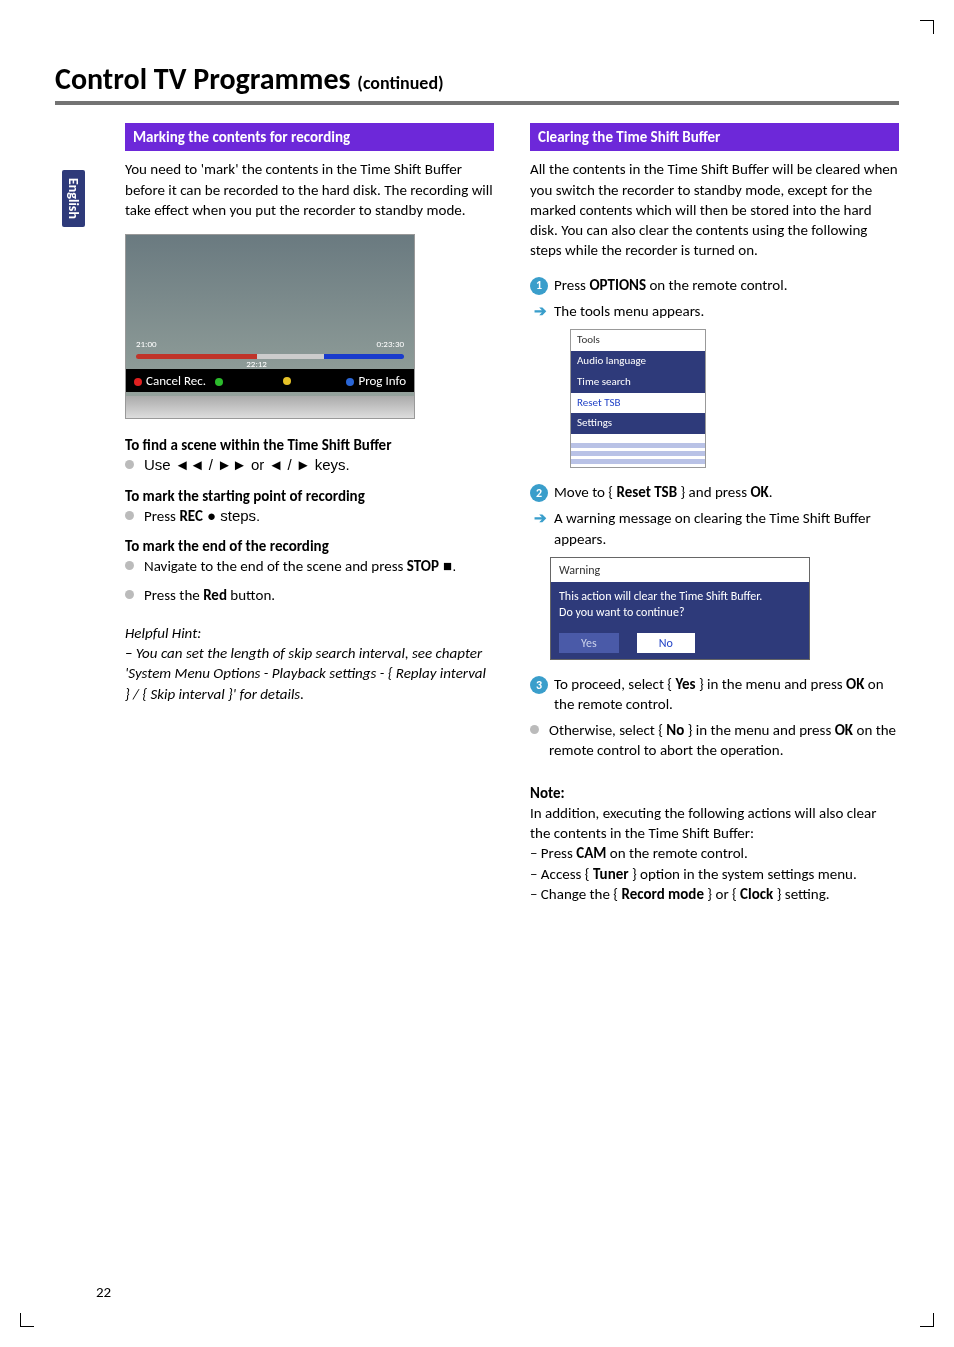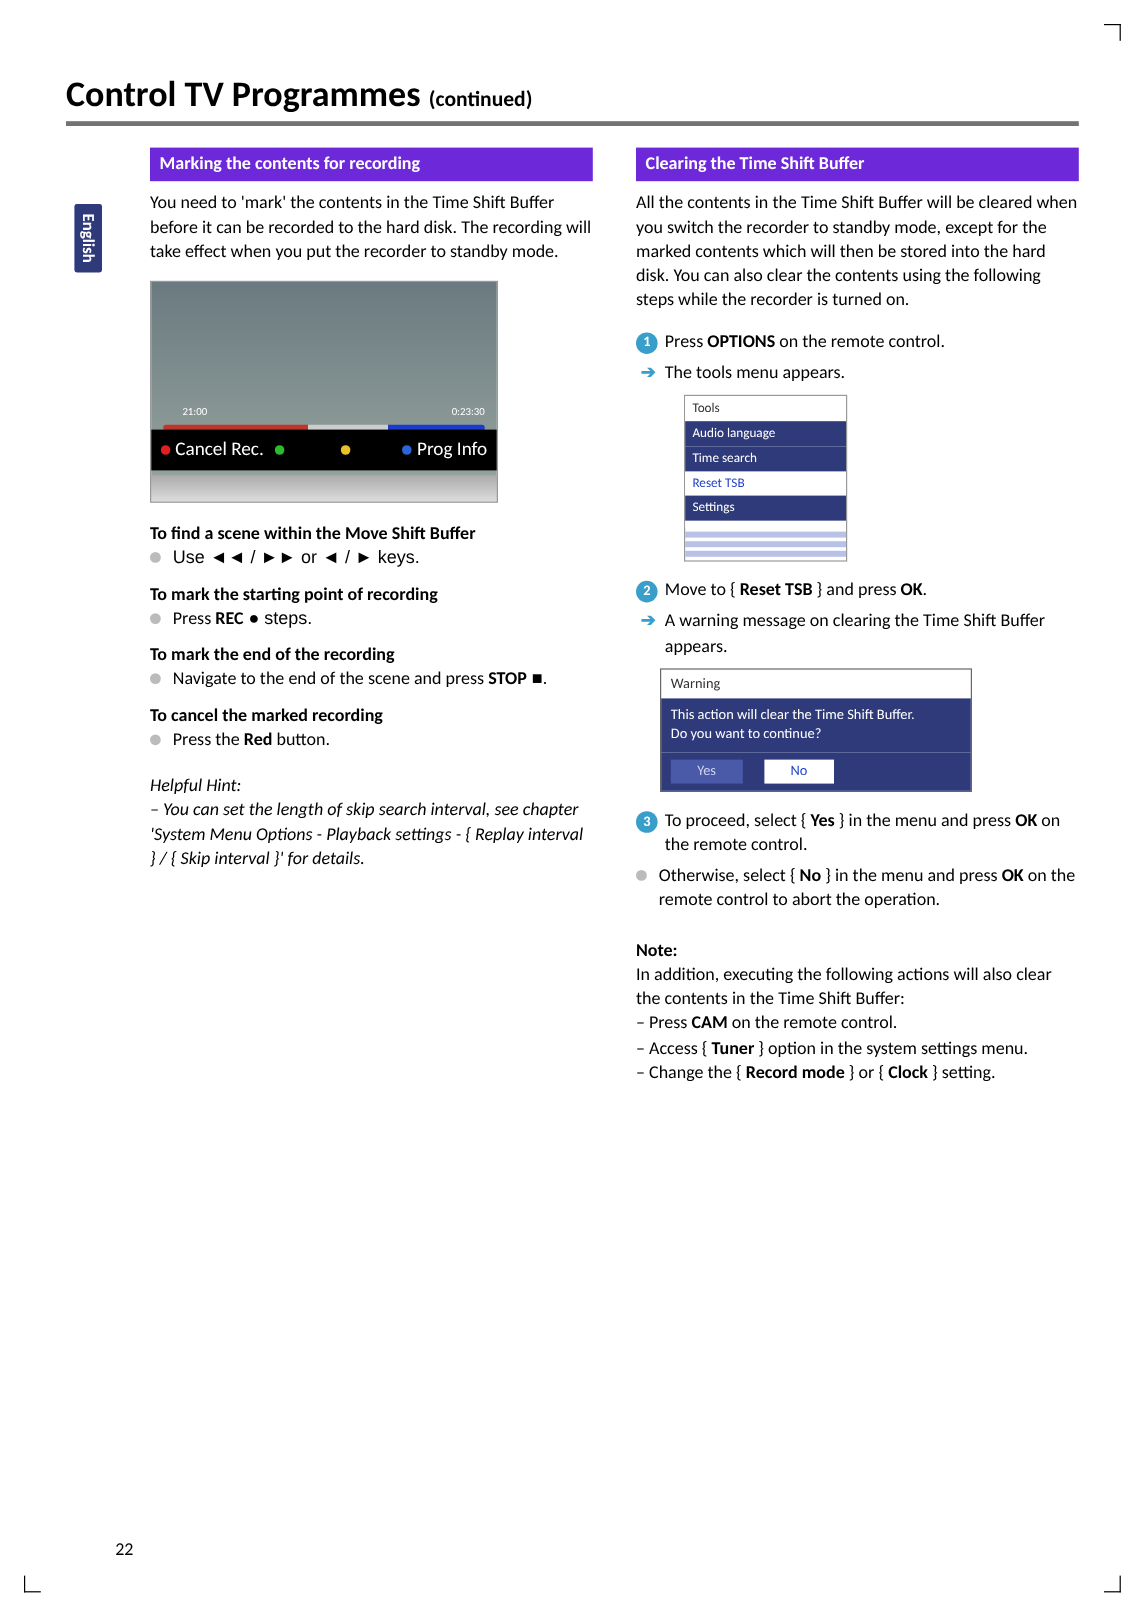--- a/index.html
+++ b/index.html
@@ -68,37 +68,37 @@
   .arrow-line::before {
     content: "➔"; position: absolute; left: 4px; top: 0;
     color: #3a9ecb; font-weight: bold;
   }
   .screenshot1 {
     width: 290px; height: 185px; border: 1px solid #999;
     margin: 10px 0 16px 0; background: linear-gradient(#6a7a80,#9aa7a0);
     position: relative; overflow: hidden;
   }
   .screenshot1 .bar {
-    position: absolute; bottom: 26px; left: 0; right: 0; height: 34px;
-    background: #000; color: #fff; font-size: 16px; display: flex;
+    position: absolute; bottom: 26px; left: 0; right: 0; height: 23px;
+    background: #000; color: #fff; font-size: 13px; display: flex;
     align-items: center; justify-content: space-between; padding: 0 8px;
   }
   .dot-red { width:8px;height:8px;border-radius:50%;background:#e02020;display:inline-block;margin-right:4px;vertical-align:middle;}
   .dot-green { width:8px;height:8px;border-radius:50%;background:#2cbb2c;display:inline-block;margin-right:4px;vertical-align:middle;}
   .dot-yellow { width:8px;height:8px;border-radius:50%;background:#e6c228;display:inline-block;vertical-align:middle;}
   .dot-blue { width:8px;height:8px;border-radius:50%;background:#2a66d6;display:inline-block;margin-right:4px;vertical-align:middle;}
   .screenshot1 .timeline {
     position:absolute; bottom:52px; left:10px; right:10px; height:18px;
   }
   .screenshot1 .timeline .track {
     position:absolute; top:6px; left:0; right:0; height:5px;
     background:linear-gradient(to right,#c0342a 0 45%, #ccc 45% 70%, #1a3bcc 70% 100%);
     border-radius:3px;
   }
-  .screenshot1 .timeline .lbl-l { position:absolute; left:16px; top:-10px; font-size:9px; color:#fff;text-align:right;}
+  .screenshot1 .timeline .lbl-l { position:absolute; left:0; top:-10px; font-size:9px; color:#fff;text-align:right;}
   .screenshot1 .timeline .lbl-r { position:absolute; right:0; top:-10px; font-size:9px; color:#fff;}
   .screenshot1 .timeline .lbl-c { position:absolute; left:45%; top:10px; font-size:9px; color:#fff; transform:translateX(-50%);}
   .screenshot1 .glare { position:absolute; bottom:0; left:0; right:0; height:22px; background:linear-gradient(#aaa,#ddd);}
   .hint-label { font-style: italic; }
   .hint-body { font-style: italic; }
   .tools-box {
     width: 136px; margin: 8px auto 14px 40px; font-size: 11px;
     border: 1px solid #999; background: #fff;
   }
   .tools-box .tb-title { background:#fff; color:#333; padding:3px 6px; font-weight:normal;}
@@ -153,21 +153,21 @@
             <span class="dot-green" style="margin-left:6px;"></span>
           </span>
           <span class="dot-yellow"></span>
           <span>
             <span class="dot-blue"></span><span>Prog Info</span>
           </span>
         </div>
         <div class="glare"></div>
       </div>
 
-      <div class="subhead">To find a scene within the Move Shift Buffer</div>
+      <div class="subhead">To find a scene within the Time Shift Buffer</div>
       <div class="bullet-row">
         <span class="bullet-dot"></span>
         <span class="sym">Use ◄◄ / ►► or ◄ / ► keys.</span>
       </div>
 
       <div class="subhead">To mark the starting point of recording</div>
       <div class="bullet-row">
         <span class="bullet-dot"></span>
         <span>
           <span>Press </span><strong>REC</strong><span class="sym"> ● steps.</span>
@@ -175,21 +175,20 @@
       </div>
 
       <div class="subhead">To mark the end of the recording</div>
       <div class="bullet-row">
         <span class="bullet-dot"></span>
         <span>
           <span>Navigate to the end of the scene and press </span><strong>STOP</strong><span class="sym"> ■.</span>
         </span>
       </div>
 
-      <div class="subhead">To cancel the marked recording</div>
       <div class="bullet-row">
         <span class="bullet-dot"></span>
         <span>
           <span>Press the </span><strong>Red</strong><span> button.</span>
         </span>
       </div>
 
       <div style="height:10px;"></div>
       <div class="hint-label">Helpful Hint:</div>
       <div class="hint-body">–  You can set the length of skip search interval, see chapter 'System Menu Options - Playback settings - { Replay interval } / { Skip interval }' for details.</div>

